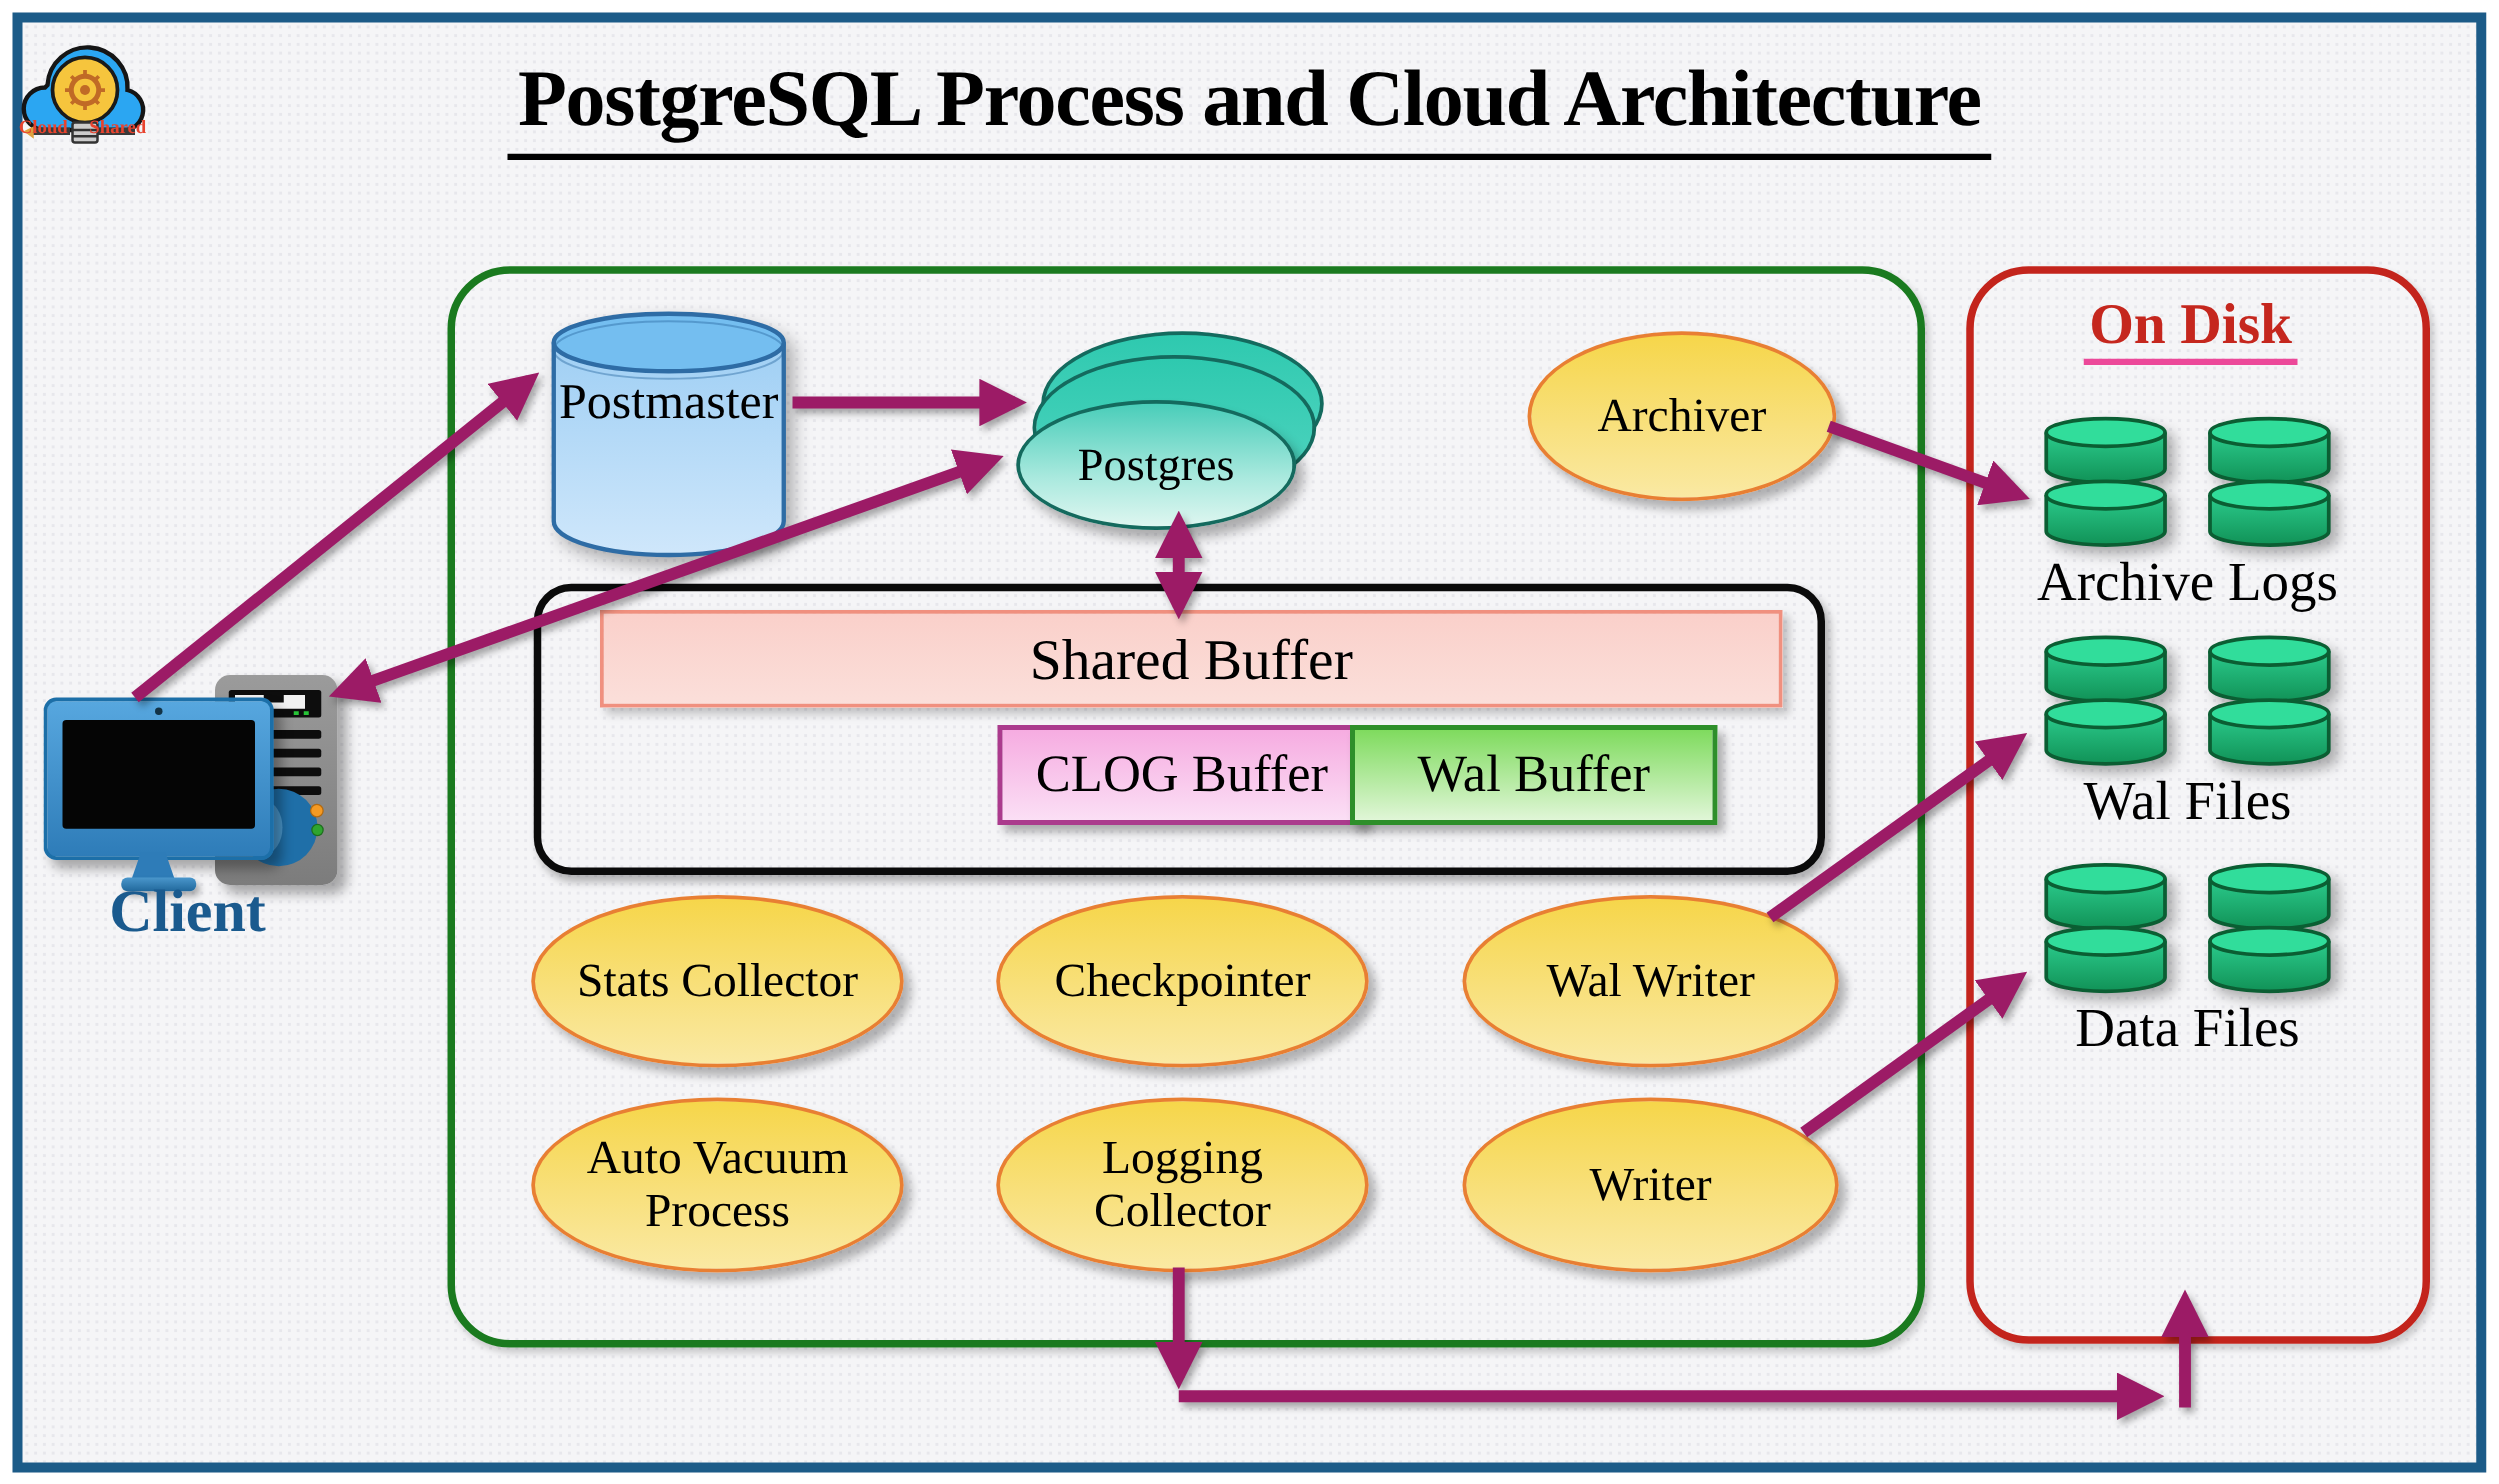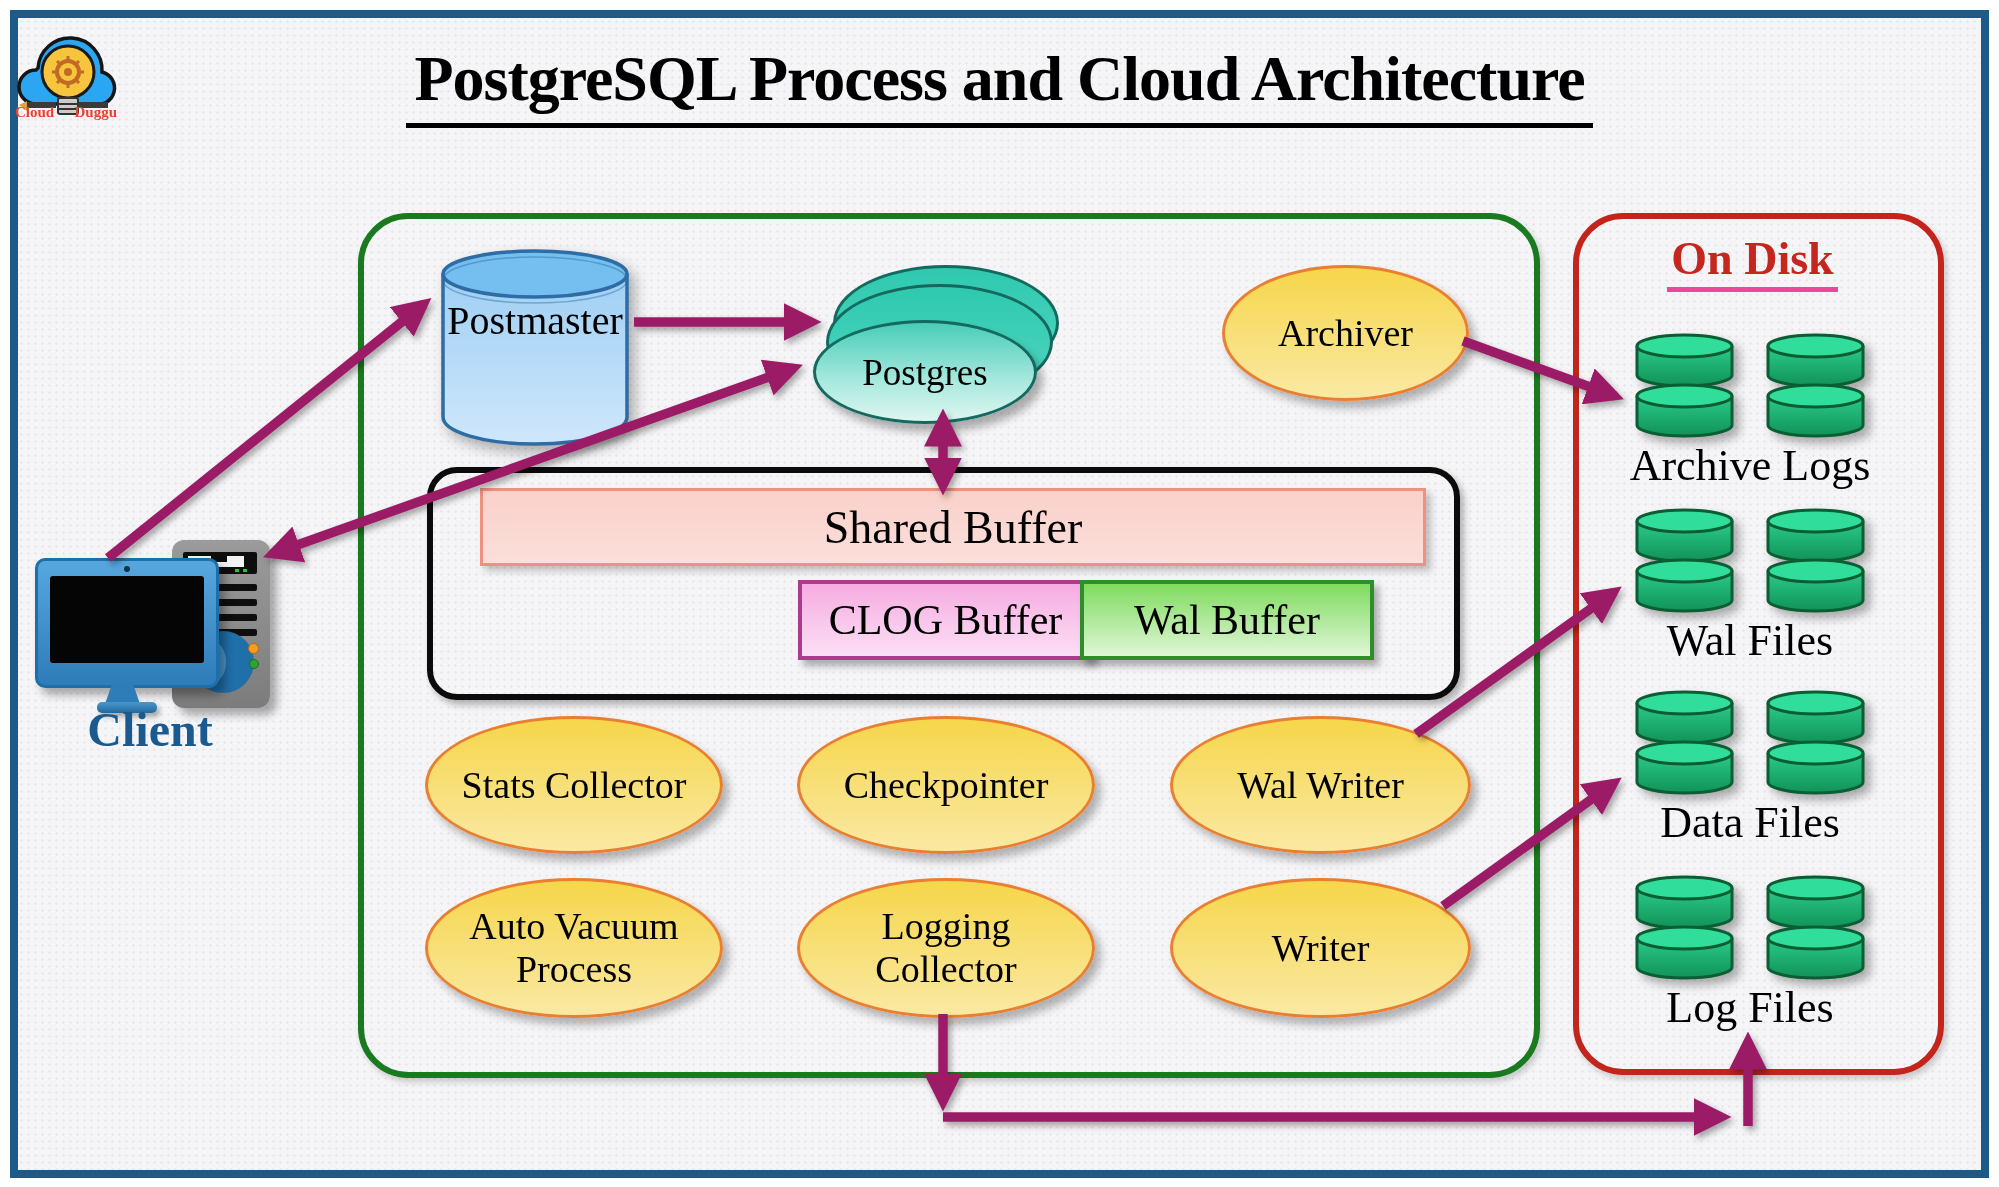--- a/index.html
+++ b/index.html
@@ -11,21 +11,21 @@
          background-size:7px 7px;}
   .abs{position:absolute;}
 
   
   .title-wrap{position:absolute;left:0;right:0;top:42px;text-align:center;}
   .title-text{display:inline-block;font-size:64px;font-weight:bold;color:#000;
               letter-spacing:-1px;border-bottom:5px solid #000;padding:0 8px 7px;}
 
   
   .logo{position:absolute;left:14px;top:20px;width:104px;height:108px;}
-  .logo-words{position:absolute;left:0;right:0;bottom:7px;display:flex;justify-content:space-between;
+  .logo-words{position:absolute;left:0;right:0;bottom:17px;display:flex;justify-content:space-between;
               padding:0 1px;font-weight:bold;font-size:15px;color:#E8432E;}
 
   
   .server-box{position:absolute;left:358px;top:213px;width:1170px;height:853px;border:6px solid #1A7A1F;
               border-radius:50px;box-shadow:3px 4px 6px rgba(0,0,0,0.18);}
   .disk-box{position:absolute;left:1573px;top:213px;width:359px;height:850px;border:6px solid #C3241C;
             border-radius:50px;box-shadow:3px 4px 6px rgba(0,0,0,0.18);}
   .disk-title{position:absolute;left:1573px;top:232px;width:359px;text-align:center;}
   .disk-title span{display:inline-block;font-size:46px;font-weight:bold;color:#C5271E;
                    border-bottom:5px solid #ec4899;padding:0 4px 2px;}
@@ -132,21 +132,21 @@
           <line x1="62" y1="60" x2="65" y2="63"></line>
         <line x1="43" y1="63" x2="46" y2="60"></line>
           <line x1="62" y1="44" x2="65" y2="41"></line>
       </g>
       <rect x="44" y="78" width="20" height="16" rx="2" fill="#cccccc" stroke="#333" stroke-width="2"></rect>
       <line x1="44" y1="84" x2="64" y2="84" stroke="#333" stroke-width="2"></line>
       <line x1="44" y1="89" x2="64" y2="89" stroke="#333" stroke-width="2"></line>
     </svg>
     <div class="logo-words">
       <span>Cloud</span>
-      <span>Duggu</span>
+      <span>Shared</span>
     </div>
   </div>
 
   <div class="title-wrap">
     <span class="title-text">PostgreSQL Process and Cloud Architecture</span>
   </div>
 
   <div class="server-box"></div>
   <div class="disk-box"></div>
   <div class="disk-title">
@@ -252,37 +252,20 @@
       <svg class="cyl" width="101" height="105" viewBox="0 0 101 105">
         <path d="M3,13 V42 a47.5,11 0 0 0 95,0 V13" fill="url(#gGreen)" stroke="#0B5E33" stroke-width="3"></path>
         <ellipse cx="50.5" cy="13" rx="47.5" ry="11" fill="#31DD9B" stroke="#0B5E33" stroke-width="3"></ellipse>
         <path d="M3,63 V92 a47.5,11 0 0 0 95,0 V63" fill="url(#gGreen)" stroke="#0B5E33" stroke-width="3"></path>
         <ellipse cx="50.5" cy="63" rx="47.5" ry="11" fill="#31DD9B" stroke="#0B5E33" stroke-width="3"></ellipse>
       </svg>
     </div>
     <span class="disklabel">Data Files</span>
   </div>
 
-  <div class="diskgroup" style="top:875px;">
-    <div class="diskrow">
-      <svg class="cyl" width="101" height="105" viewBox="0 0 101 105">
-        <path d="M3,13 V42 a47.5,11 0 0 0 95,0 V13" fill="url(#gGreen)" stroke="#0B5E33" stroke-width="3"></path>
-        <ellipse cx="50.5" cy="13" rx="47.5" ry="11" fill="#31DD9B" stroke="#0B5E33" stroke-width="3"></ellipse>
-        <path d="M3,63 V92 a47.5,11 0 0 0 95,0 V63" fill="url(#gGreen)" stroke="#0B5E33" stroke-width="3"></path>
-        <ellipse cx="50.5" cy="63" rx="47.5" ry="11" fill="#31DD9B" stroke="#0B5E33" stroke-width="3"></ellipse>
-      </svg>
-      <svg class="cyl" width="101" height="105" viewBox="0 0 101 105">
-        <path d="M3,13 V42 a47.5,11 0 0 0 95,0 V13" fill="url(#gGreen)" stroke="#0B5E33" stroke-width="3"></path>
-        <ellipse cx="50.5" cy="13" rx="47.5" ry="11" fill="#31DD9B" stroke="#0B5E33" stroke-width="3"></ellipse>
-        <path d="M3,63 V92 a47.5,11 0 0 0 95,0 V63" fill="url(#gGreen)" stroke="#0B5E33" stroke-width="3"></path>
-        <ellipse cx="50.5" cy="63" rx="47.5" ry="11" fill="#31DD9B" stroke="#0B5E33" stroke-width="3"></ellipse>
-      </svg>
-    </div>
-    <span class="disklabel">Log Files</span>
-  </div>
 
   <div class="tower">
     <div class="bay">
       <div class="slot"></div>
       <div class="notch"></div>
       <div class="led-a"></div>
       <div class="led-b"></div>
     </div>
     <div class="vent" style="top:44px;"></div>
     <div class="vent" style="top:59px;"></div>

